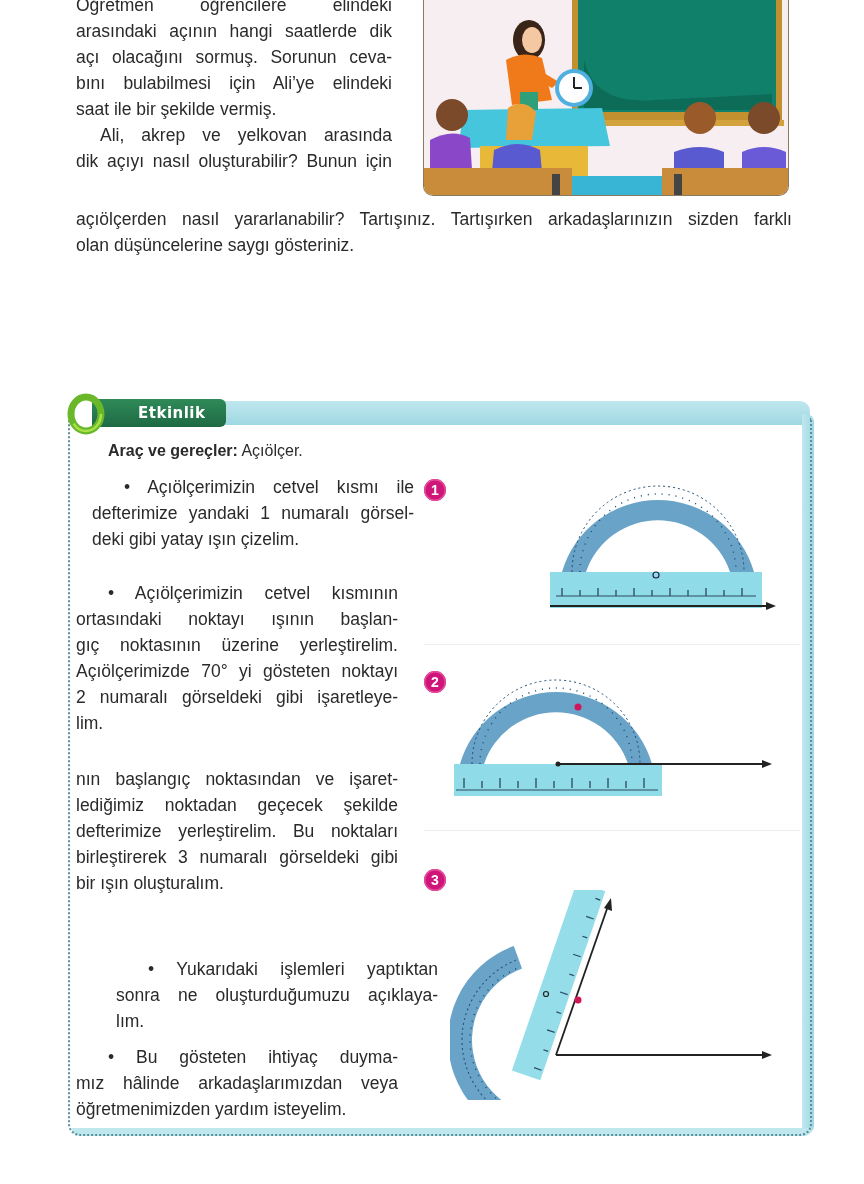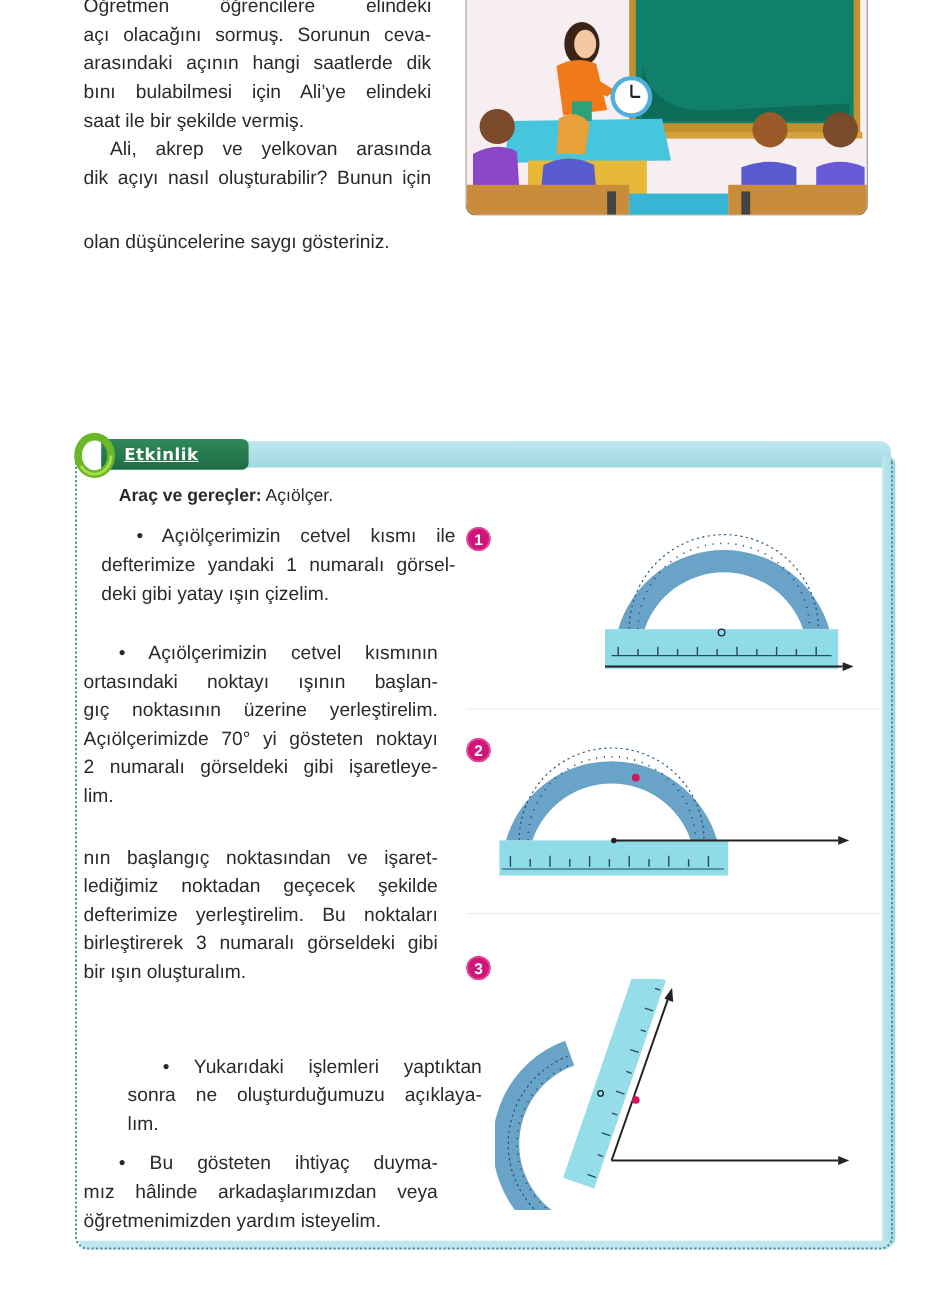--- a/index.html
+++ b/index.html
@@ -25,21 +25,21 @@
   #activity-topbar { position: absolute; left: 218px; top: 401px; width: 592px; height: 24px;
     background: linear-gradient(180deg, #bfe7ee 0%, #9fd8e2 100%); border-radius: 0 10px 0 0; }
   #activity-rightbar { position: absolute; left: 802px; top: 414px; width: 12px; height: 720px;
     background: linear-gradient(90deg, #bfe7ee, #9fd8e2); border-radius: 0 8px 8px 0; }
   #activity-bottombar { position: absolute; left: 72px; top: 1128px; width: 740px; height: 8px;
     background: #bfe7ee; border-radius: 0 0 10px 10px; }
 
   #etkinlik-tab { position: absolute; left: 92px; top: 399px; width: 134px; height: 28px;
     background: linear-gradient(180deg, #2f8a58 0%, #1f6a44 100%); border-radius: 0 6px 6px 0;
     color: #ffffff; font-family: "DejaVu Sans", sans-serif; font-weight: bold; font-size: 15px;
-    letter-spacing: 0.5px; padding-left: 21px; line-height: 28px; text-decoration: underline; }
+    letter-spacing: 0.5px; padding-left: 46px; line-height: 28px; }
   #etkinlik-ring { position: absolute; left: 66px; top: 392px; width: 40px; height: 44px; }
 
   #materials { position: absolute; left: 108px; top: 442px; font-size: 16px; text-align: right; }
   #materials b { font-weight: bold; }
 
   #step1 { left: 92px; top: 474px; width: 322px; }
   #step2 { left: 76px; top: 580px; width: 322px; }
   #step3 { left: 76px; top: 766px; width: 322px; }
   #step4 { left: 76px; top: 956px; width: 322px; margin-left: 40px; }
   #step5 { left: 76px; top: 1044px; width: 322px; }
@@ -49,28 +49,29 @@
     text-align: center; line-height: 22px; box-shadow: 0 0 0 1.5px #e44c98 inset; }
 
   .fig { position: absolute; }
   .hint-line { position: absolute; height: 1px; background: #ececec; }
 </style>
 </head>
 <body>
 
 <div class="p" id="intro-block">
   <span class="ln">Öğretmen öğrencilere elindeki</span>
+  <span class="ln">arasındaki açının hangi saatlerde dik</span>
   <span class="ln">açı olacağını sormuş. Sorunun ceva-</span>
-  <span class="ln">arasındaki açının hangi saatlerde dik</span>
   <span class="ln">bını bulabilmesi için Ali’ye elindeki</span>
   <span class="ln last">saat ile bir şekilde vermiş.</span>
   <span class="ln" style="padding-left:24px">Ali, akrep ve yelkovan arasında</span>
   <span class="ln">dik açıyı nasıl oluşturabilir? Bunun için</span>
 </div>
 <div class="p" id="intro-tail">
+  <span class="ln">açıölçerden nasıl yararlanabilir? Tartışınız. Tartışırken arkadaşlarınızın sizden farklı</span>
   <span class="ln last">olan düşüncelerine saygı gösteriniz.</span>
 </div>
 
 <div id="classroom">
   <svg width="366" height="196" viewBox="0 0 366 196">
 
     <rect x="148" y="-4" width="210" height="126" fill="#c2902e"></rect>
     <rect x="154" y="-4" width="198" height="116" fill="#10806a"></rect>
     <path d="M160 60 Q170 105 230 100 L348 94 L348 110 L160 110Z" fill="#0c6c58"></path>
     <rect x="146" y="120" width="214" height="6" fill="#d4a23c"></rect>

